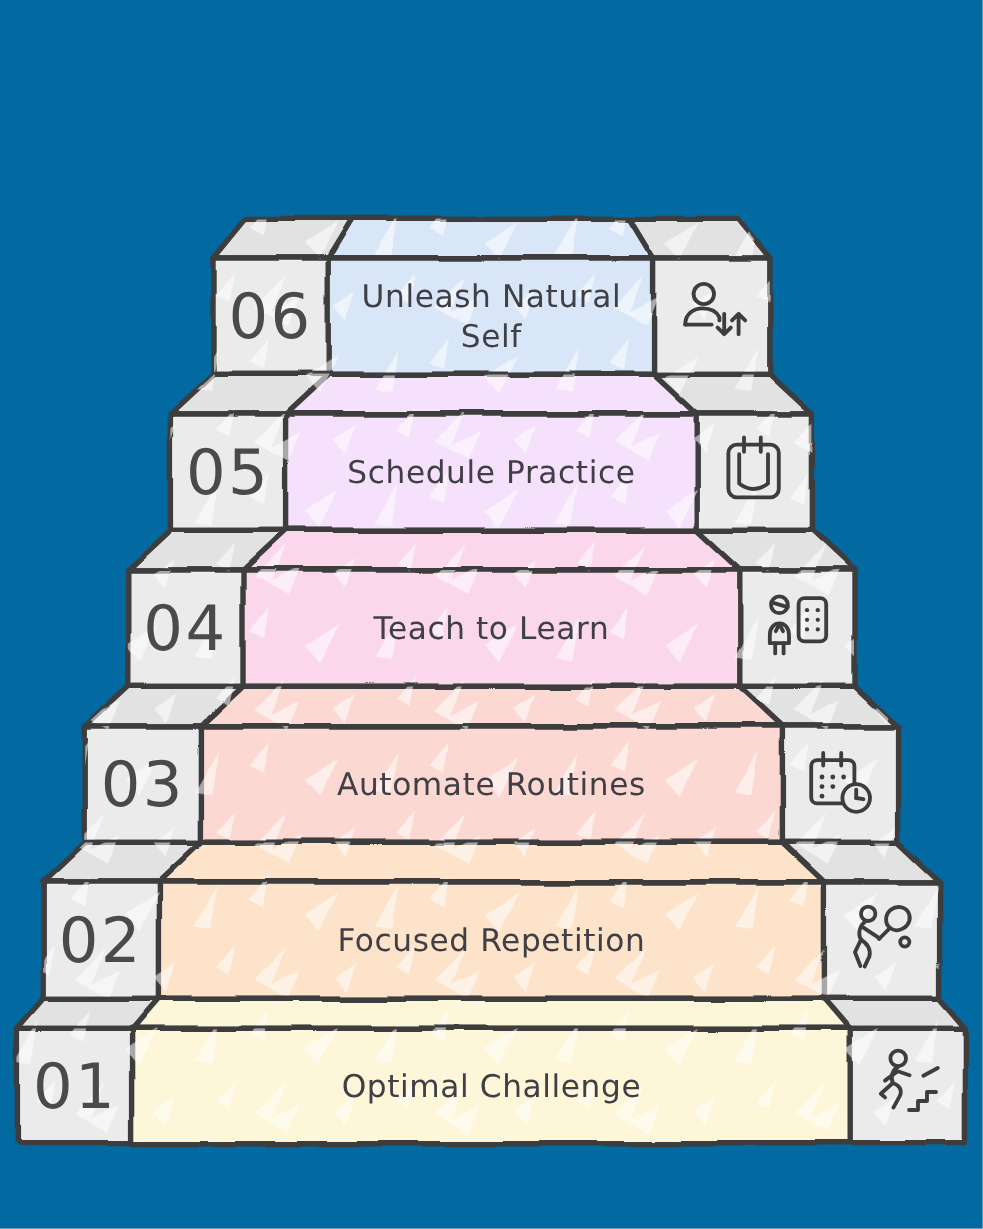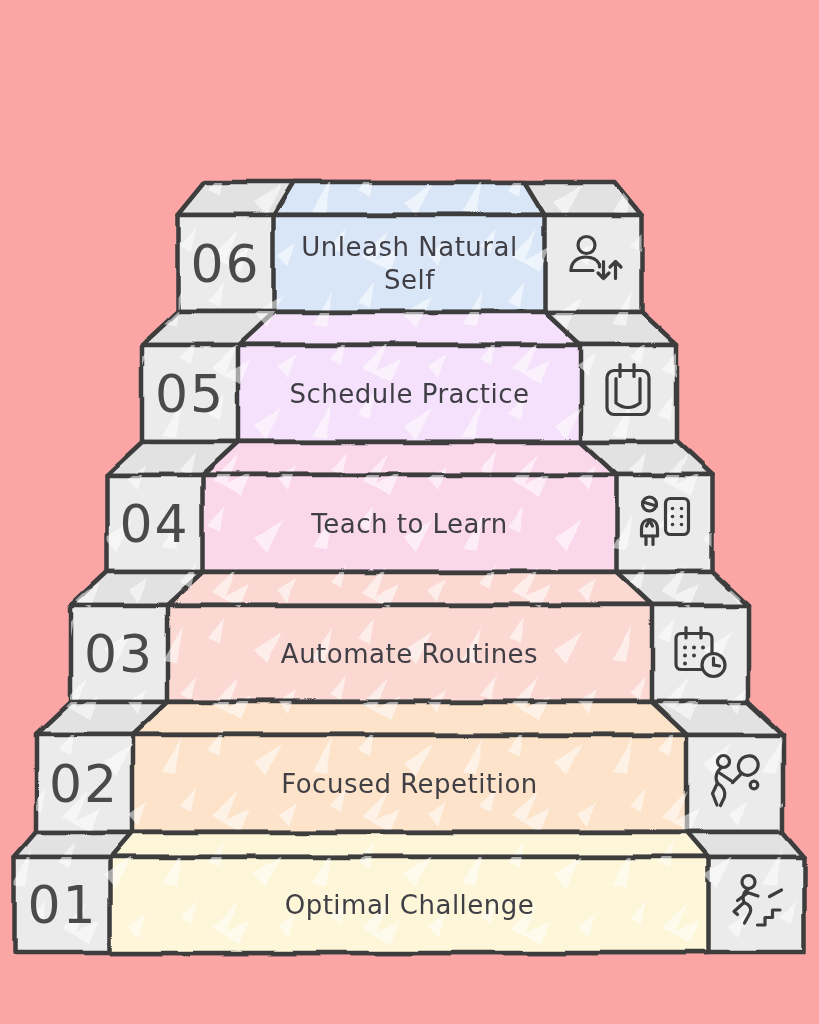--- a/index.html
+++ b/index.html
@@ -1,16 +1,16 @@
 <!DOCTYPE html>
 <html><head>
 <meta charset="utf-8">
 <style>
   html,body{margin:0;padding:0;background:#ffffff;}
-  .stage{position:relative;width:819px;height:1024px;background:#fca5a5;overflow:hidden;
+  .stage{position:relative;width:819px;height:1024px;background:#0369a1;overflow:hidden;
          font-family:"DejaVu Sans", sans-serif;}
   svg{position:absolute;left:0;top:0;}
   text{font-family:"DejaVu Sans", sans-serif;}
   .step-number{fill:#4a4a4a;font-size:52px;letter-spacing:2px;}
   .step-label{fill:#3f3f45;font-size:26px;font-weight:500;letter-spacing:0.5px;}
 </style>
 </head>
 <body>
 
 <div class="stage">

